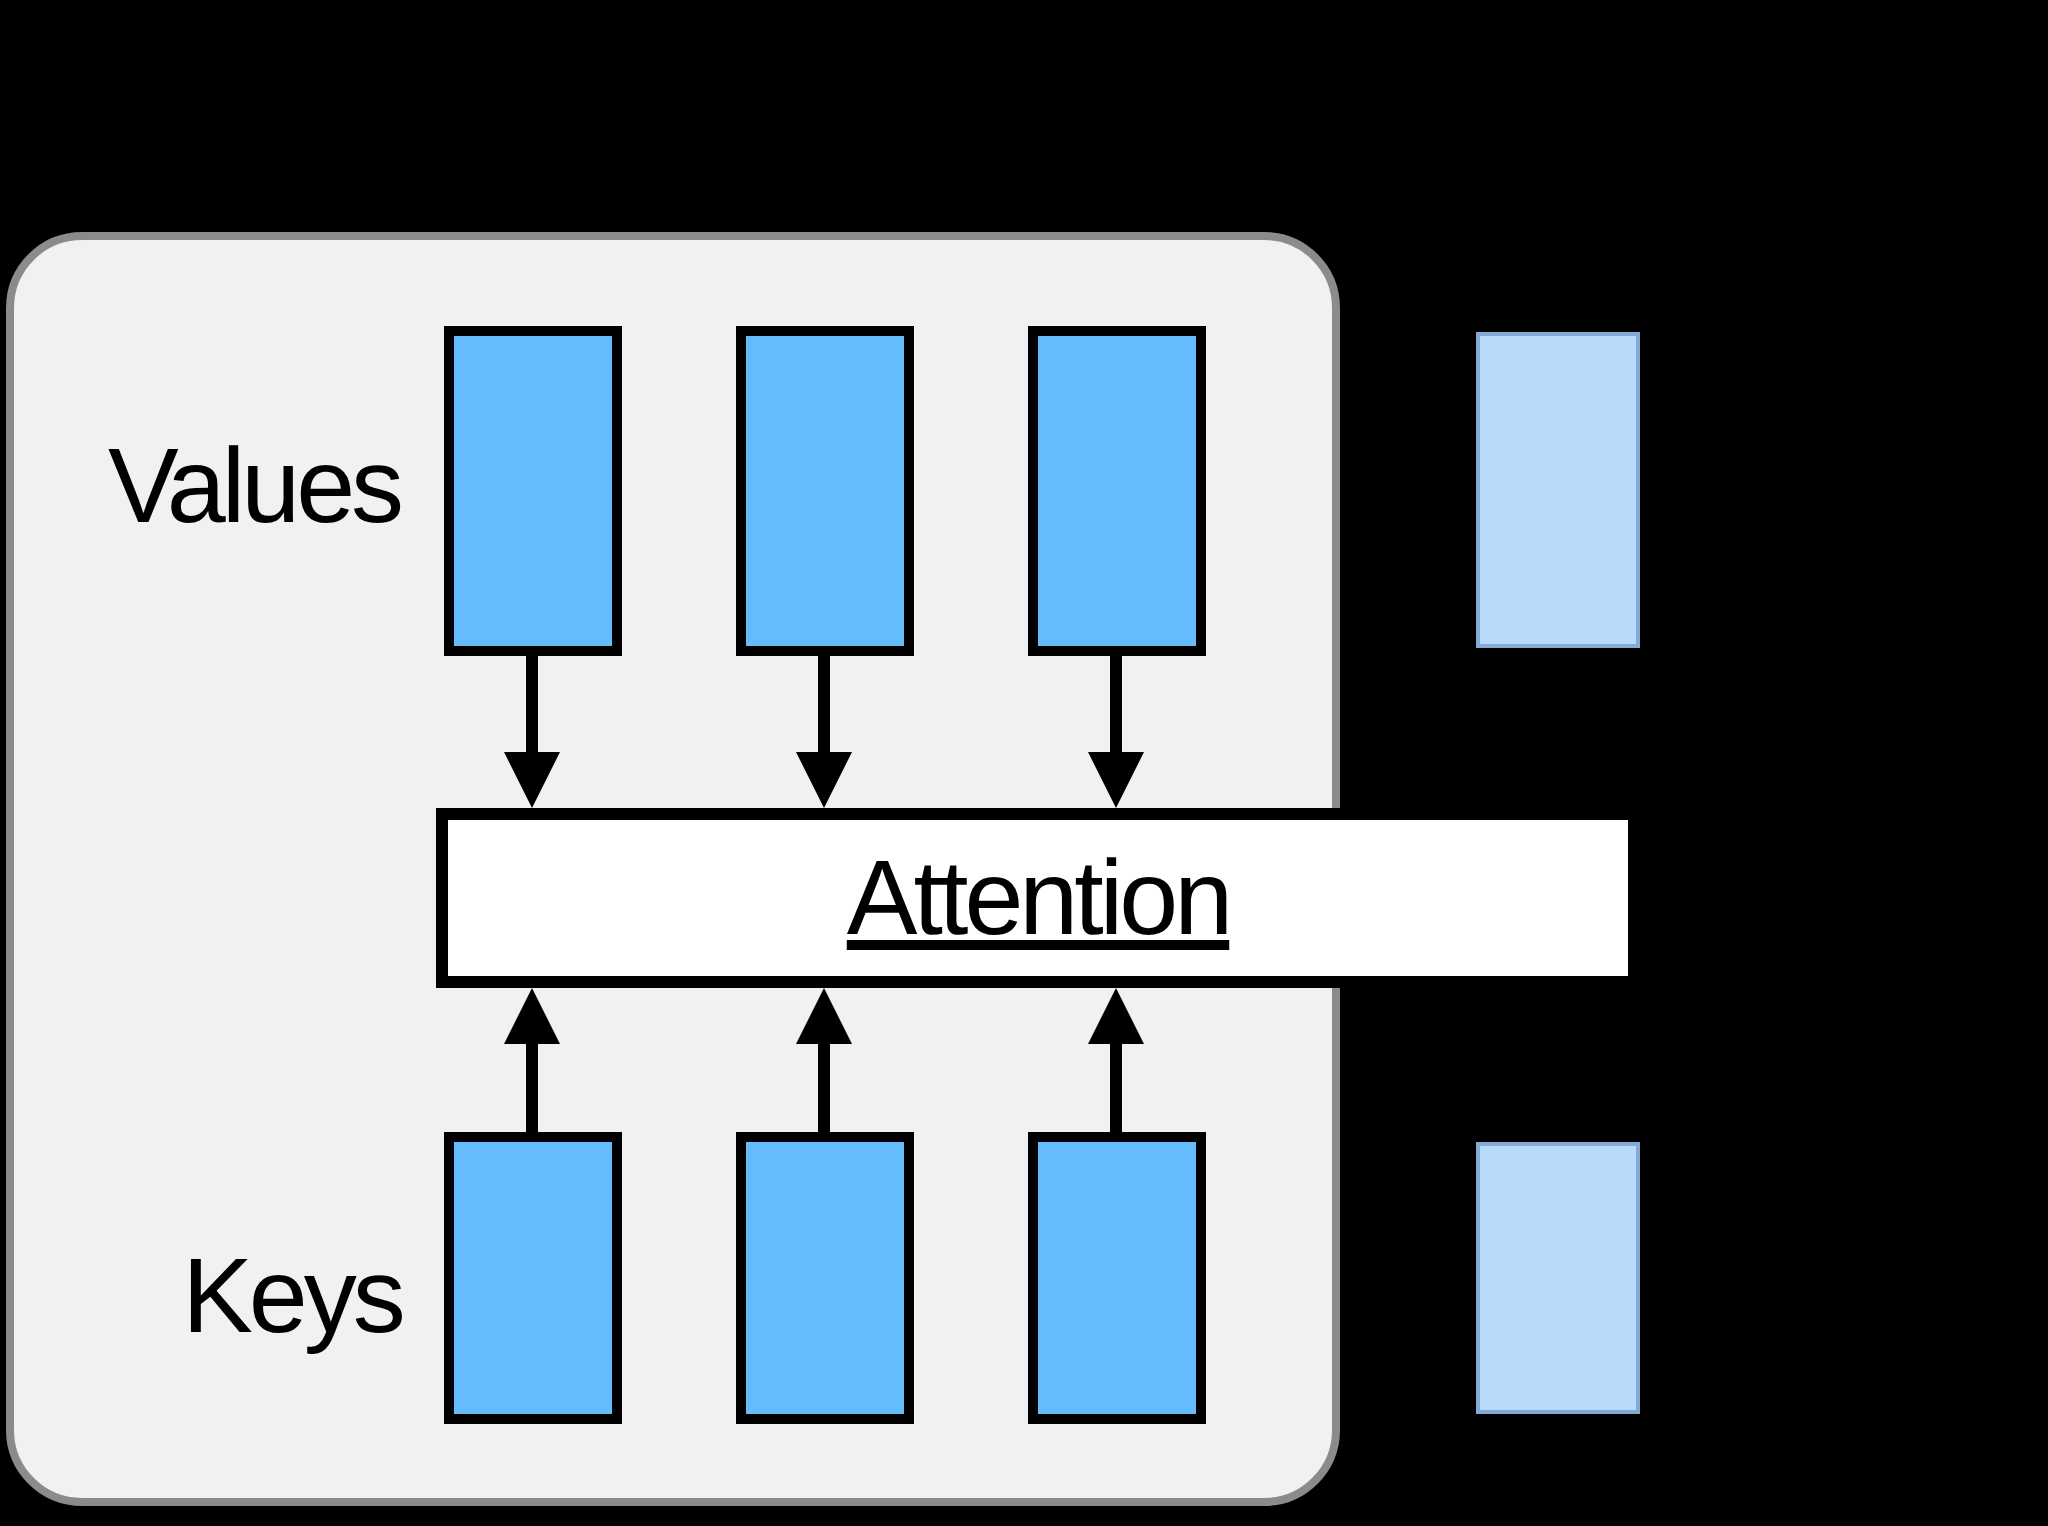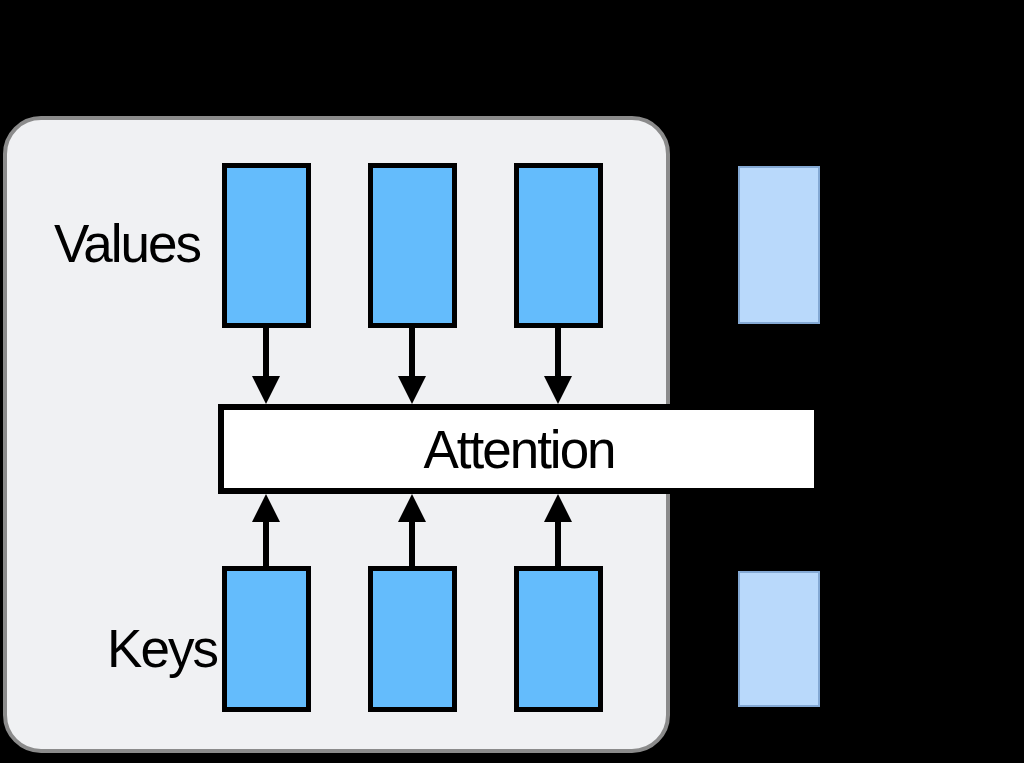--- a/index.html
+++ b/index.html
@@ -26,33 +26,33 @@
   .panel{
     position:absolute;left:3px;top:116px;width:667px;height:637px;
     box-sizing:border-box;border:4px solid var(--panel-border);
     border-radius:38px;background:var(--panel-fill);z-index:1;
   }
   .diag-label{
     position:absolute;z-index:2;width:180px;text-align:center;
     font-size:53px;line-height:54px;letter-spacing:-2px;color:var(--text);
   }
   .values-label{left:37px;top:217px;}
-  .keys-label{left:72px;top:622px;}
+  .keys-label{left:56px;top:622px;}
   .vbox,.kbox{
     position:absolute;box-sizing:border-box;width:89px;z-index:2;
     background:var(--box-fill);border:5px solid var(--box-border);
   }
   .vbox{top:163px;height:165px;}
   .kbox{top:566px;height:146px;}
   .col1{left:222px;} .col2{left:368px;} .col3{left:514px;}
   .attention-bar{
     position:absolute;left:218px;top:404px;width:602px;height:90px;
     box-sizing:border-box;background:var(--bar-fill);
     border:6px solid var(--bar-border);z-index:3;
-    display:flex;align-items:center;justify-content:center;
+    display:flex;align-items:center;justify-content:center;text-decoration:underline;
   }
   .attention-bar span{
     font-size:53px;line-height:53px;letter-spacing:-2px;color:var(--text);
     white-space:nowrap;
   }
   .arrow{position:absolute;width:28px;z-index:2;}
   .arrow .shaft{position:absolute;left:11px;width:6px;background:var(--arrow);}
   .arrow .head{position:absolute;left:0;width:0;height:0;
     border-left:14px solid transparent;border-right:14px solid transparent;}
   .arrow-down{top:328px;height:76px;}

